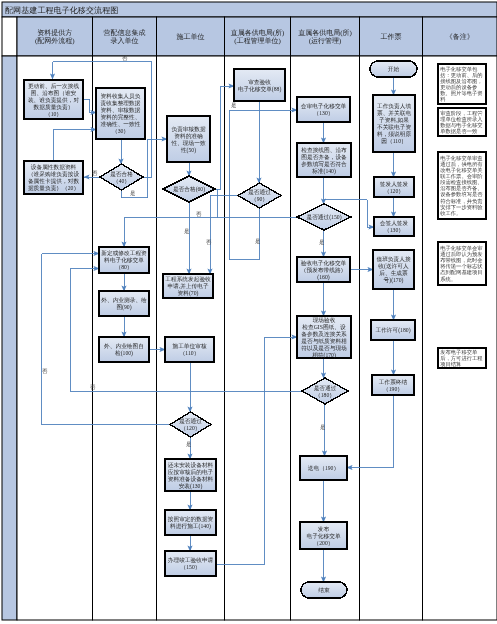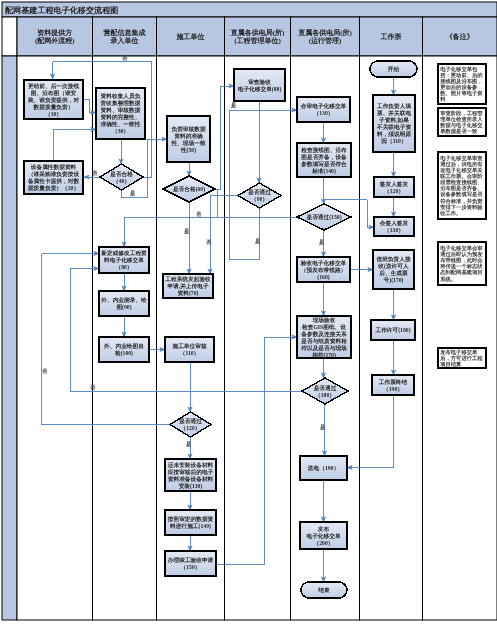--- a/index.html
+++ b/index.html
@@ -1,17 +1,17 @@
 <!DOCTYPE html>
 <html><head>
 <meta charset="utf-8">
 <style>
   html,body{margin:0;padding:0;background:#ffffff;}
   body{width:497px;height:624px;overflow:hidden;font-family:"Liberation Serif","DejaVu Serif",serif;}
-  #stage{position:relative;width:418px;height:624px;font-weight:bold;}
+  #stage{position:relative;width:418px;height:624px;}
   svg{display:block;}
   svg text{font-family:"Liberation Serif","DejaVu Serif",serif;}
 </style>
 </head>
 <body>
 
 <div id="stage">
 <svg id="chart" width="497" height="624" viewBox="0 0 497 624">
 <defs>
 <linearGradient id="nodegrad" x1="0" y1="0" x2="0" y2="1">

